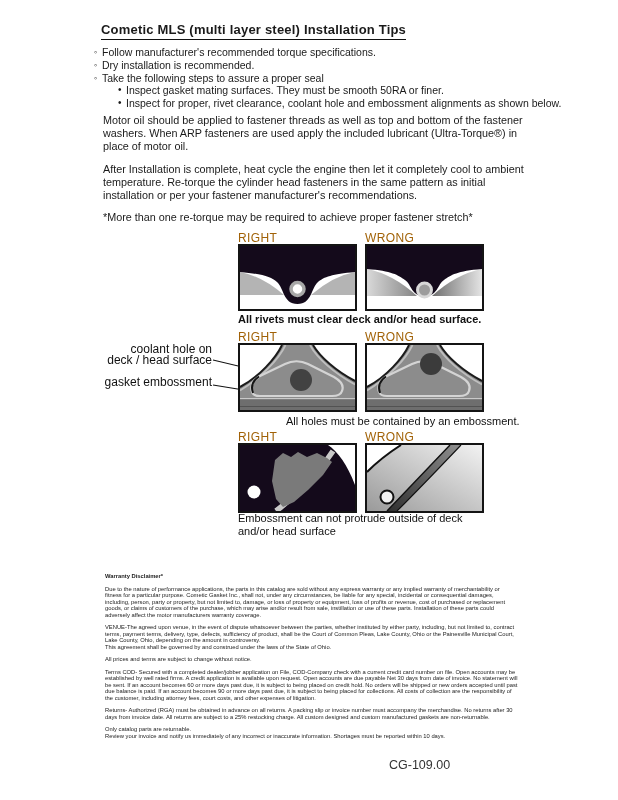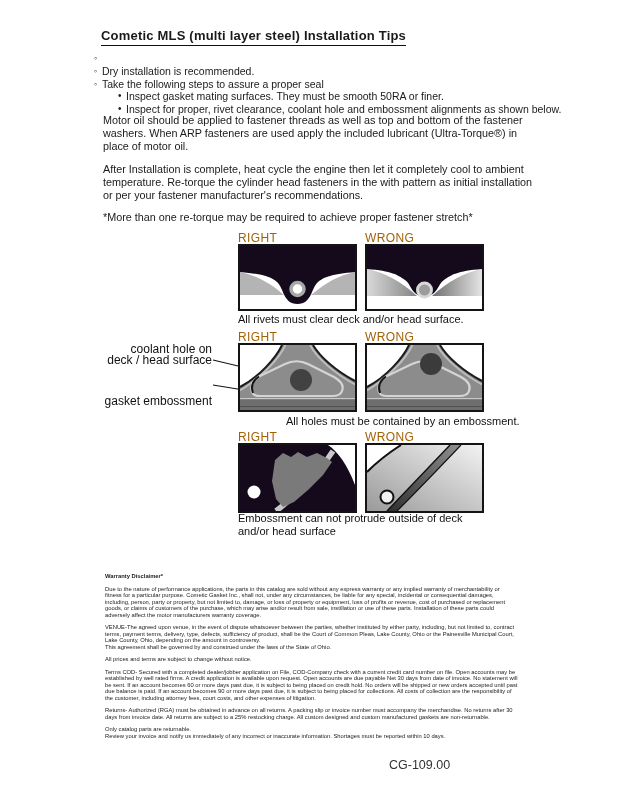--- a/index.html
+++ b/index.html
@@ -1,21 +1,21 @@
 <!DOCTYPE html>
 <html><head>
 <meta charset="utf-8">
 <style>
   html,body{margin:0;padding:0;background:#ffffff;}
   .page{
     position:relative;width:618px;height:800px;background:#fff;overflow:hidden;
     font-family:"Liberation Sans",sans-serif;color:#1a1a1a;
   }
   
-  .tips{position:absolute;left:94px;top:28px;width:470px;}
+  .tips{position:absolute;left:94px;top:22px;width:470px;}
   .title{margin-left:7px;font-size:13px;font-weight:bold;letter-spacing:.2px;}
   .title span{display:inline-block;border-bottom:1.6px solid #111;padding-bottom:2px;}
   .bullets{margin-top:6px;}
   .b-row{display:flex;align-items:flex-start;font-size:10.5px;line-height:12.8px;}
   .b-marker{width:8px;flex:0 0 8px;font-size:9px;line-height:12.8px;color:#1a1a1a;}
   .b-sub{margin-left:24px;}
   .b-sub .b-marker{font-size:10px;}
   
   .diesel{position:absolute;left:103px;top:114px;width:432px;}
   .diesel h2{margin:0 0 9px 0;font-size:12px;font-weight:bold;}
@@ -37,20 +37,21 @@
 </head>
 <body>
 
 <div class="page">
 
   <div class="tips">
     <div class="title"><span>Cometic MLS (multi layer steel) Installation Tips</span></div>
     <div class="bullets">
       <div class="b-row">
         <span class="b-marker">◦</span>
+        <span>Follow manufacturer's recommended torque specifications.</span>
       </div>
       <div class="b-row">
         <span class="b-marker">◦</span>
         <span>Dry installation is recommended.</span>
       </div>
       <div class="b-row">
         <span class="b-marker">◦</span>
         <span>Take the following steps to assure a proper seal</span>
       </div>
       <div class="b-row b-sub">
@@ -59,21 +60,21 @@
       </div>
       <div class="b-row b-sub">
         <span class="b-marker">•</span>
         <span>Inspect for proper, rivet clearance, coolant hole and embossment alignments as shown below.</span>
       </div>
     </div>
   </div>
 
   <div class="diesel">
     <p>Motor oil should be applied to fastener threads as well as top and bottom of the fastener washers. When ARP fasteners are used apply the included lubricant (Ultra-Torque®) in place of motor oil.</p>
-    <p>After Installation is complete, heat cycle the engine then let it completely cool to ambient temperature. Re-torque the cylinder head fasteners in the with pattern as initial installation or per your fastener manufacturer's recommendations.</p>
+    <p>After Installation is complete, heat cycle the engine then let it completely cool to ambient temperature. Re-torque the cylinder head fasteners in the same pattern as initial installation or per your fastener manufacturer's recommendations.</p>
     <p>*More than one re-torque may be required to achieve proper fastener stretch*</p>
   </div>
 
   <div class="dg-head" style="left:238px;top:231px;">RIGHT</div>
   <div class="dg-head" style="left:365px;top:231px;width:120px;">WRONG</div>
 
   <svg class="panel" style="left:238px;top:244px;" width="115" height="63" viewBox="0 0 115 63">
     <rect width="115" height="63" fill="#ffffff"></rect>
     <path d="M0,26 Q22,30 44,49 L0,49 Z" fill="#b4b4b4"></path>
     <path d="M115,26 Q93,30 71,49 L115,49 Z" fill="#b4b4b4"></path>
@@ -92,30 +93,30 @@
           <stop offset="1" stop-color="#e4e4e4"></stop>
       </linearGradient>
     </defs>
     <rect width="115" height="63" fill="#ffffff"></rect>
     <path d="M0,23 Q26,28 50,50 L0,50 Z" fill="url(#r1gl)"></path>
     <path d="M115,23 Q89,28 65,50 L115,50 Z" fill="url(#r1gr)"></path>
     <path d="M0,0 H115 V23 C90,25 84,29 77,34 C70,39 71,50 57.5,50 C44,50 45,39 38,34 C31,29 25,25 0,23 Z" fill="#140a1b"></path>
     <circle cx="57.5" cy="44" r="7" fill="#9c9c9c" stroke="#d8d8d8" stroke-width="3"></circle>
   </svg>
 
-  <div class="dg-caption" style="left:238px;top:313px;">All rivets must clear deck and/or head surface.</div>
+  <div class="dg-caption" style="left:238px;top:313px;font-weight:bold;">All rivets must clear deck and/or head surface.</div>
 
   <div class="dg-head" style="left:238px;top:330px;">RIGHT</div>
   <div class="dg-head" style="left:365px;top:330px;width:120px;">WRONG</div>
 
   <div class="dg-label" style="top:344px;">
     <span>coolant hole on</span><br>
     <span>deck / head surface</span>
   </div>
-  <div class="dg-label" style="top:396px;">gasket embossment</div>
+  <div class="dg-label" style="top:377px;">gasket embossment</div>
 
   <svg class="leader" viewBox="0 0 110 60">
     <line x1="1" y1="15" x2="89" y2="36" stroke="#111" stroke-width="1.1"></line>
     <line x1="1" y1="40" x2="50" y2="48" stroke="#111" stroke-width="1.1"></line>
   </svg>
 
   <svg class="panel" style="left:238px;top:343px;" width="115" height="65" viewBox="0 0 115 65">
     <rect width="115" height="65" fill="#8c8c8c"></rect>
     <rect y="53" width="115" height="12" fill="#6e6e6e"></rect>
     <rect y="53" width="115" height="1.2" fill="#c9c9c9"></rect>

